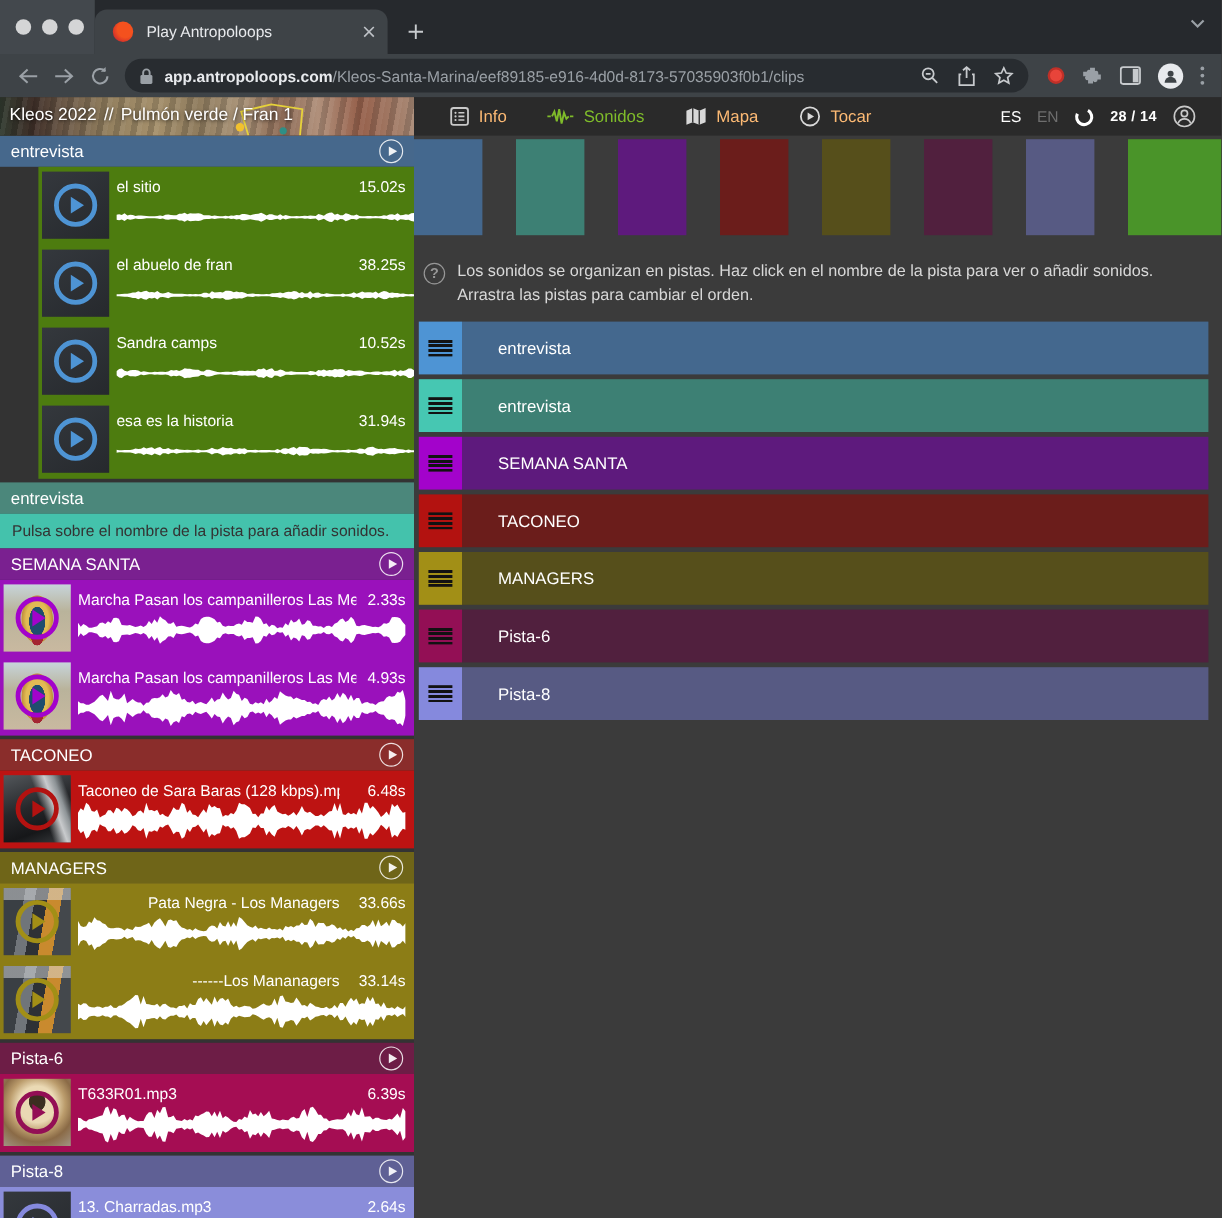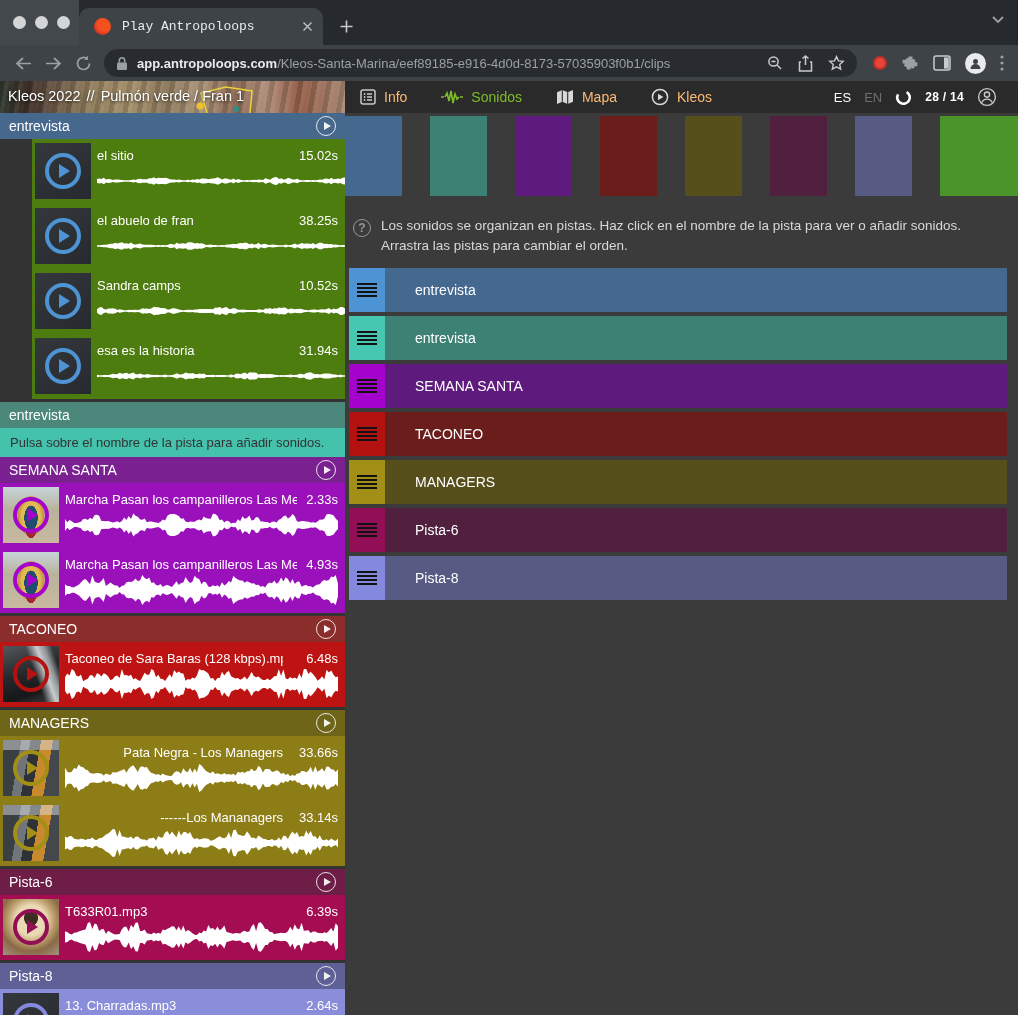--- a/index.html
+++ b/index.html
@@ -5,42 +5,42 @@
   * { box-sizing: border-box; }
   html,body { margin:0; padding:0; }
   body {
     width:1018px; height:1015px; overflow:hidden;
     background:#3b3b3b;
     font-family:"Liberation Sans", sans-serif;
     -webkit-font-smoothing:antialiased;
   }
 
   
-  .tabstrip { height:45px; background:#26292d; display:flex; position:relative;font-family:Liberation Mono, monospace; }
+  .tabstrip { height:45px; background:#26292d; display:flex; position:relative; }
   .traffic { width:79px; background:#43484d; display:flex; align-items:center; gap:9px; padding-left:13px; }
   .light { width:13px; height:13px; border-radius:50%; background:#d4d5d6; }
   .tab { margin-top:8px; width:244px; background:#3e4347; border-radius:10px 10px 0 0; display:flex; align-items:center; padding:0 10px 0 15px; }
   .favicon { width:17px; height:17px; border-radius:50%; background:radial-gradient(circle at 62% 38%, #f4511e 0 45%, #d3302a 75%); flex:0 0 17px; }
   .tab-title { flex:1; margin-left:11px; color:#e8eaed; font-size:13px; white-space:nowrap; overflow:hidden; }
   .icon-btn { display:flex; align-items:center; justify-content:center; background:none; border:none; padding:0; cursor:pointer; }
   .newtab { margin:8px 0 0 16px; }
   .tab-chevron { position:absolute; right:13px; top:15px; }
 
   .toolbar { height:36px; background:#3e4347; display:flex; align-items:center; padding:0 8px; }
   .navbtn { width:30px; height:30px; color:#9aa0a6; font-size:17px; display:flex; align-items:center; justify-content:center; }
   .pill { flex:1; height:28px; background:#282c30; border-radius:14px; display:flex; align-items:center; padding:0 12px; margin:0 6px; }
   .url { flex:1; font-size:13px; color:#9aa0a6; white-space:nowrap; overflow:hidden; margin-left:9px; }
   .url .domain { color:#e8eaed; font-weight:bold; }
   .pill-icons { display:flex; align-items:center; gap:15px; margin-left:10px; }
   .tb-right { display:flex; align-items:center; gap:14px; padding:0 6px 0 10px; }
   .red-dot { width:14px; height:14px; border-radius:50%; background:#e8443a; border:2px solid #c03028; }
   .avatar { width:21px; height:21px; border-radius:50%; background:#e8eaed; display:flex; align-items:center; justify-content:center; }
 
   
-  .app-header { height:32px; background:#2a2a2a; display:flex; align-items:stretch; }
+  .app-header { height:32px; background:#2a2a2a; display:flex; align-items:stretch;gap:15px; }
   .header-photo { flex:0 0 345px; position:relative; overflow:hidden;
     background:linear-gradient(90deg,#313a2f 0px,#403029 28px,#6e5b49 55px,#93805f 90px,#a5906c 130px,#8f7c5e 165px,#ab957a 200px,#8d6a55 235px,#b0907b 265px,#96604b 300px,#a98a76 345px);
   }
   .header-photo::before { content:""; position:absolute; inset:0;
     background:repeating-linear-gradient(100deg, rgba(0,0,0,.14) 0 5px, rgba(255,255,255,.05) 5px 9px, transparent 9px 14px); }
   .photo-title { position:absolute; left:8px; top:7px; color:#fff; font-size:14.5px; white-space:nowrap;
     text-shadow:0 1px 3px rgba(0,0,0,.75); }
   .photo-title .sep { margin:0 6px; }
   .app-nav { display:flex; align-items:center; gap:34px; padding-left:15px; }
   .nav-item { display:flex; align-items:center; gap:8px; color:#fdba74; font-size:14px; cursor:pointer; }
@@ -232,21 +232,21 @@
           <path d="M1 3.2L6.3 1l5.4 2.2L17 1v11.8L11.7 15 6.3 12.8 1 15z" fill="#d8d8d8"></path>
           <path d="M6.3 1v11.8M11.7 3.2V15" stroke="#2a2a2a" stroke-width="1.1"></path>
         </svg>
       <span>Mapa</span>
     </span>
     <span class="nav-item">
       <svg width="18" height="18" viewBox="0 0 18 18">
           <circle cx="9" cy="9" r="7.6" stroke="#d8d8d8" stroke-width="1.5" fill="none"></circle>
           <path d="M7 5.8v6.4L12.4 9z" fill="#d8d8d8"></path>
         </svg>
-      <span>Kleos</span>
+      <span>Tocar</span>
     </span>
   </div>
   <div class="nav-right">
     <span class="lang">ES</span>
     <span class="lang lang-en">EN</span>
     <svg width="17" height="17" viewBox="0 0 17 17">
         <circle cx="8.5" cy="8.5" r="6.3" stroke="#fff" stroke-width="2.6" fill="none" stroke-dasharray="29 11" transform="rotate(-60 8.5 8.5)"></circle>
       </svg>
     <span class="counter">28 / 14</span>
     <svg width="20" height="20" viewBox="0 0 20 20">

